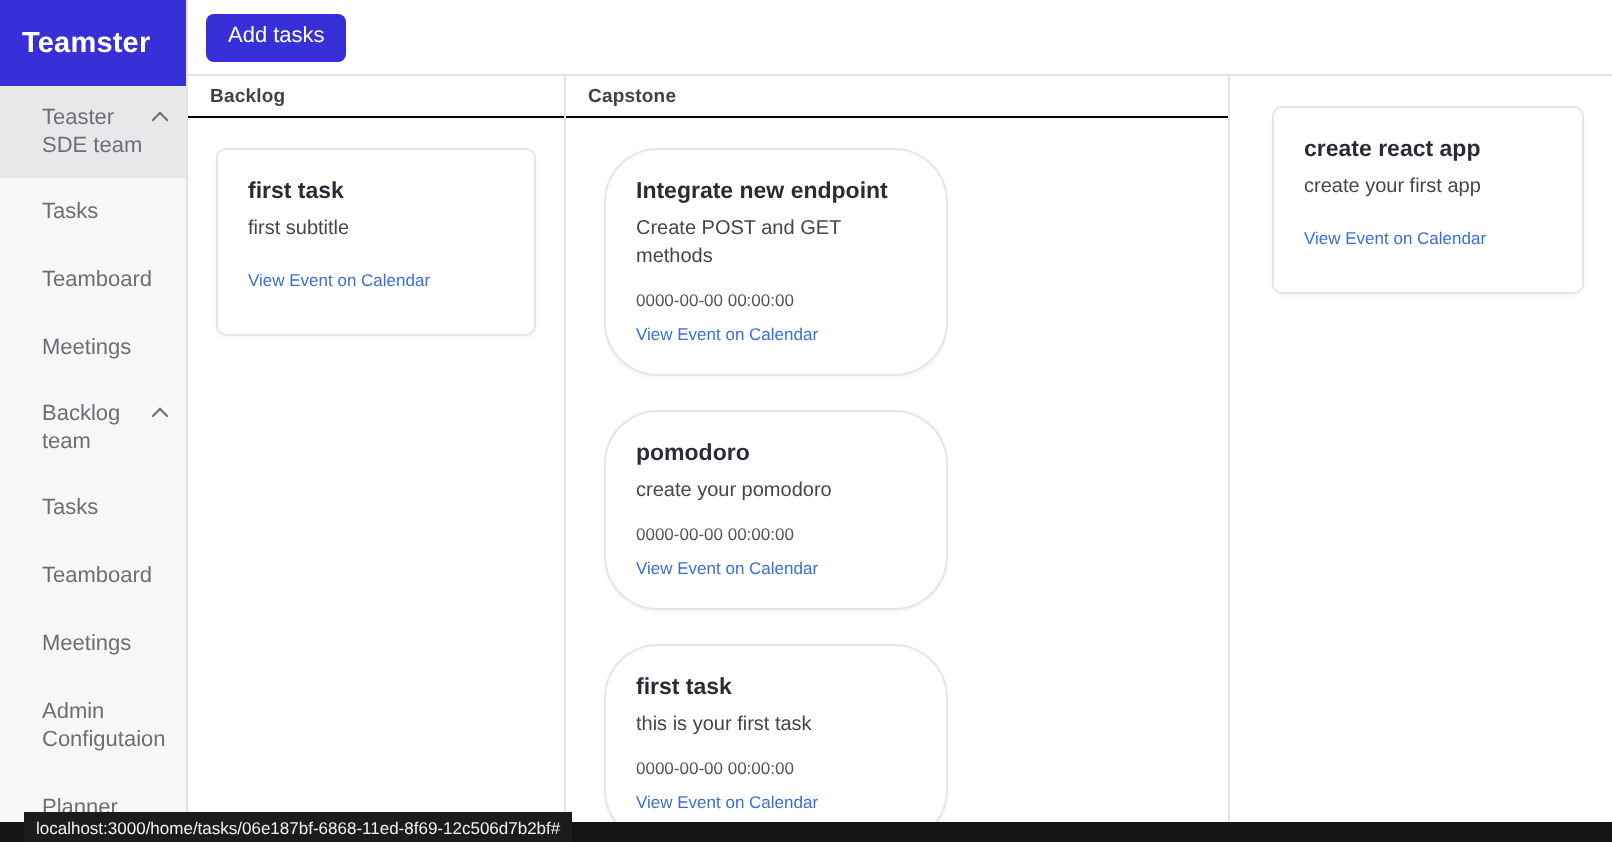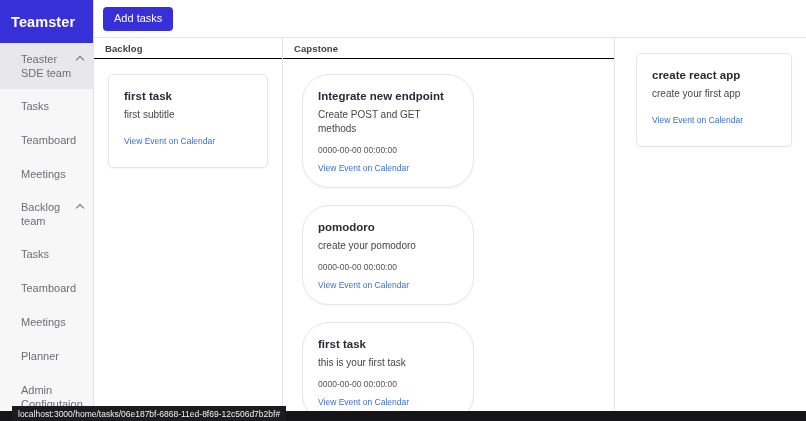--- a/index.html
+++ b/index.html
@@ -230,25 +230,25 @@
       </div>
       <div class="nav-item">
         <span>Tasks</span>
       </div>
       <div class="nav-item">
         <span>Teamboard</span>
       </div>
       <div class="nav-item">
         <span>Meetings</span>
       </div>
-      <div class="nav-item">
-        <span>Planner</span>
-      </div>
       <div class="nav-item tall">
         <span>Admin Configutaion</span>
+      </div>
+      <div class="nav-item">
+        <span>Planner</span>
       </div>
 
     </nav>
   </aside>
 
   <section class="main">
 
     <div class="toolbar">
       <button class="add-task-btn">Add tasks</button>
     </div>

